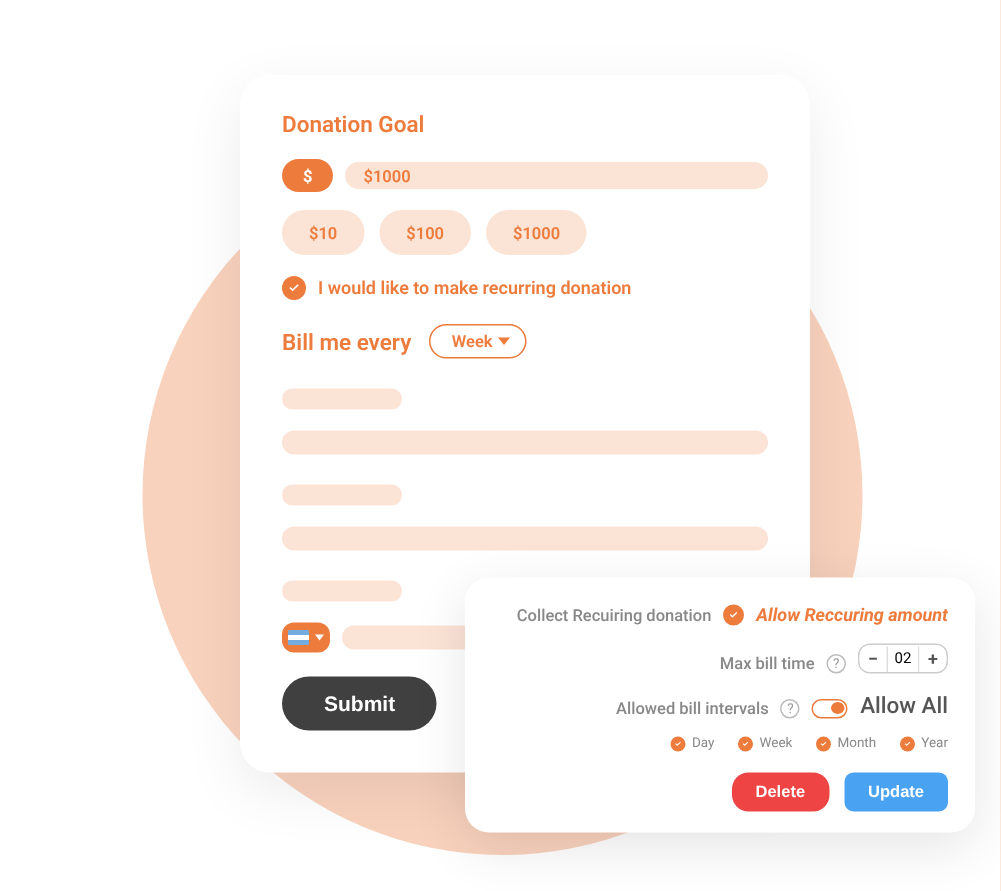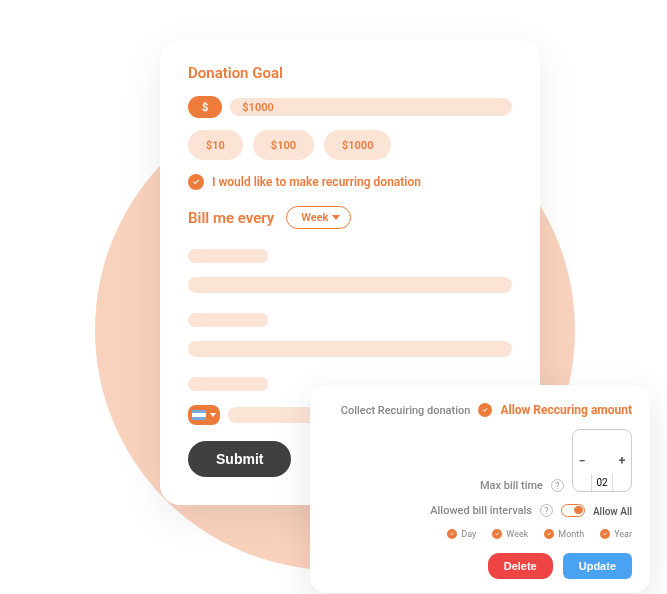--- a/index.html
+++ b/index.html
@@ -22,21 +22,21 @@
     top: 90px;
     left: 95px;
     z-index: 0;
   }
 
   
   .card-main {
     position: absolute;
     z-index: 1;
     left: 160px;
-    top: 40px;
+    top: 50px;
     width: 380px;
     background: #fff;
     border-radius: 20px;
     box-shadow: 0 12px 40px rgba(0,0,0,0.08);
     padding: 24px 28px 28px;
   }
 
   .section-title {
     color: #ec7b3c;
     font-weight: 600;
@@ -230,20 +230,21 @@
     display: flex;
     align-items: center;
     justify-content: center;
     flex-shrink: 0;
   }
   .check-sm svg { width: 8px; height: 8px; fill: #fff; }
   .allow-text {
     color: #ec7b3c;
     font-weight: 700;
     font-size: 12px;
+    font-style: italic;
   }
   .help-icon {
     width: 13px;
     height: 13px;
     border: 1px solid #bbb;
     border-radius: 50%;
     color: #999;
     font-size: 9px;
     display: flex;
     align-items: center;
@@ -267,21 +268,20 @@
     font-size: 12px;
     font-weight: bold;
   }
   .step-val {
     width: 22px;
     text-align: center;
     font-size: 10px;
     border-left: 1px solid #ddd;
     border-right: 1px solid #ddd;
     padding: 3px 0;
-    margin-top: 44px;
   }
   .toggle {
     width: 24px;
     height: 13px;
     border-radius: 999px;
     border: 1.5px solid #ec7b3c;
     position: relative;
   }
   .toggle::after {
     content: "";
@@ -289,21 +289,21 @@
     right: 1px;
     top: 1px;
     width: 9px;
     height: 8px;
     border-radius: 50%;
     background: #ec7b3c;
   }
   .allow-all {
     color: #555;
     font-weight: 500;
-    font-size: 10px;
+    font-size: 15px;
   }
   .interval-row {
     display: flex;
     gap: 16px;
     justify-content: flex-end;
     margin-bottom: 14px;
     margin-top: 0;
   }
   .interval-item {
     display: flex;

